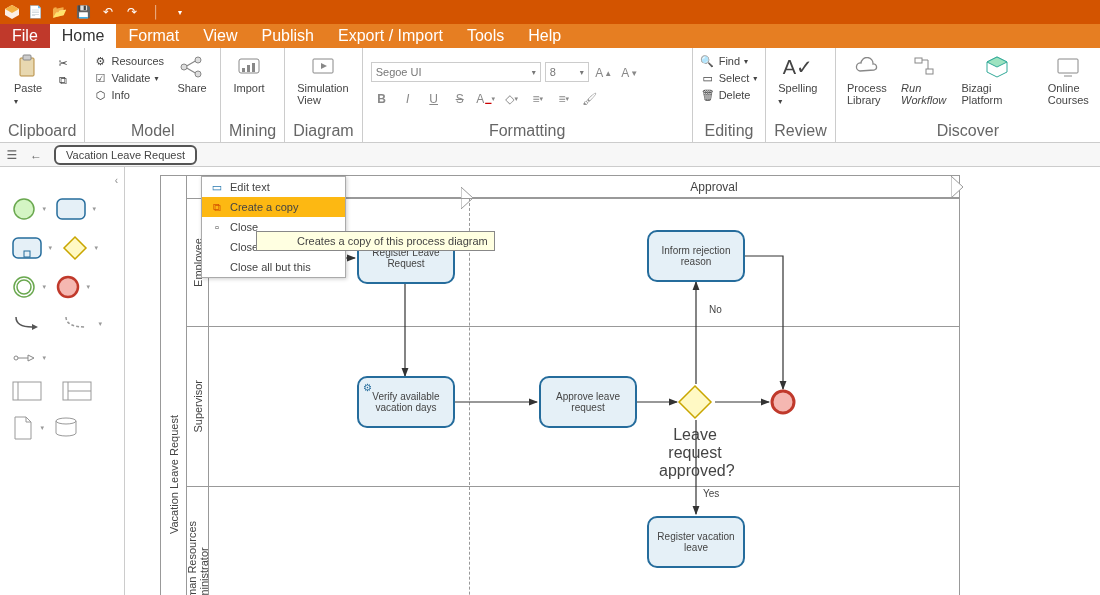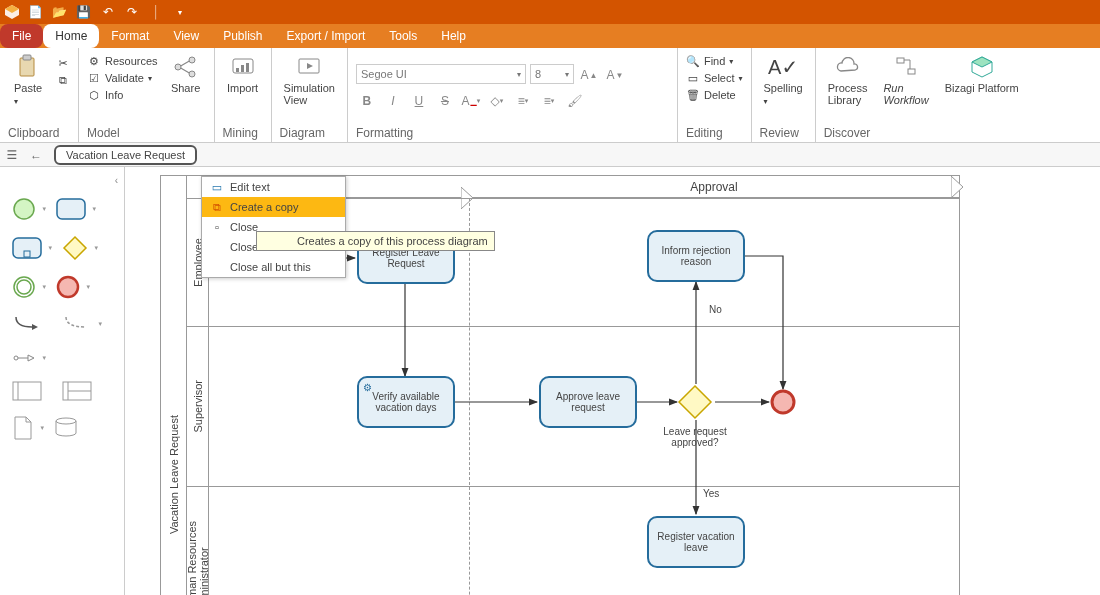--- a/index.html
+++ b/index.html
@@ -22,32 +22,32 @@
     background:#fff;position:relative;
   }
   .titlebar{
     height:24px;background:var(--orange-title);display:flex;align-items:center;
     color:#fff;
   }
   .title-icons{display:flex;align-items:center;padding:0 4px;gap:8px;}
   .title-icons span{display:inline-flex;align-items:center;justify-content:center;width:16px;height:16px;font-size:12px;}
   .title-text{flex:1;text-align:center;font-size:12px;}
   .menubar{height:24px;background:var(--orange);display:flex;align-items:stretch;color:#fff;}
-  .menubar .tab{padding:0 12px;display:flex;align-items:center;font-size:12px;cursor:pointer;border-radius:8px;}
+  .menubar .tab{padding:0 12px;display:flex;align-items:center;font-size:16px;cursor:pointer;}
   .menubar .tab.file{background:var(--orange-dark);}
   .menubar .tab.active{background:#fff;color:#333;}
   .ribbon{
     height:95px;background:#fff;border-bottom:1px solid var(--border);display:flex;
   }
   .group{
     display:flex;flex-direction:column;justify-content:space-between;
     border-right:1px solid var(--border);padding:4px 8px 2px 8px;
     position:relative;
   }
-  .group-label{font-size:12px;color:#666;margin-top:auto;padding-top:2px;}
+  .group-label{font-size:16px;color:#666;text-align:center;margin-top:auto;padding-top:2px;}
   .group-body{display:flex;align-items:flex-start;gap:8px;flex:1;}
   .big-btn{display:flex;flex-direction:column;align-items:center;justify-content:flex-start;gap:2px;min-width:40px;padding:2px 4px;cursor:pointer;}
   .big-btn .icon{width:26px;height:26px;display:flex;align-items:center;justify-content:center;}
   .big-btn .lbl{font-size:11px;line-height:1.1;}
   .vert-stack{display:flex;flex-direction:column;gap:3px;}
   .vert-stack .row{display:flex;align-items:center;gap:4px;font-size:11px;cursor:pointer;white-space:nowrap;}
   .vert-stack .row .ico{width:14px;height:14px;display:inline-flex;align-items:center;justify-content:center;}
   .drop{border:1px solid #ccc;background:#fff;height:20px;display:flex;align-items:center;padding:0 4px;color:#777;font-size:11px;}
   .fmt-block{display:flex;flex-direction:column;gap:4px;justify-content:center;}
   .fmt-row{display:flex;gap:4px;align-items:flex-start;}
@@ -83,21 +83,21 @@
 
   .task{
     position:absolute;width:98px;height:52px;border:2px solid var(--bpmn-blue);
     border-radius:10px;background:var(--bpmn-blue-fill);
     display:flex;align-items:center;justify-content:center;text-align:center;
     font-size:10px;padding:4px;line-height:1.15;
   }
   .task .gear{position:absolute;left:4px;top:4px;font-size:10px;color:var(--bpmn-blue);}
   .event{position:absolute;width:28px;height:28px;}
   .gateway{position:absolute;width:36px;height:36px;}
-  .annot{position:absolute;font-size:10px;text-align:center;}
+  .annot{position:absolute;font-size:16px;text-align:center;}
   .flow-lbl{position:absolute;font-size:10px;}
 
   .ctx-menu{
     position:absolute;background:#fff;border:1px solid #aaa;
     box-shadow:1px 1px 4px rgba(0,0,0,.2);width:145px;font-size:11px;
     z-index:50;
   }
   .ctx-menu .item{display:flex;align-items:center;gap:6px;padding:3px 8px;cursor:pointer;white-space:nowrap;}
   .ctx-menu .item .ico{width:14px;height:14px;display:inline-flex;align-items:center;justify-content:center;}
   .ctx-menu .item.hi{background:var(--orange-highlight);}
@@ -314,20 +314,30 @@
       </div>
       <div class="big-btn">
         <span class="icon">
             <svg width="26" height="26">
               <polygon points="13,3 23,8 23,18 13,23 3,18 3,8" fill="none" stroke="#3a9"></polygon>
               <polygon points="13,3 23,8 13,13 3,8" fill="#9de3c0" stroke="#3a9"></polygon>
             </svg>
           </span>
         <span class="lbl">Bizagi Platform</span>
       </div>
+      <div class="big-btn">
+        <span class="icon">
+            <svg width="26" height="22">
+              <rect x="3" y="3" width="20" height="14" rx="1" fill="none" stroke="#888"></rect>
+              <path d="M9 20h8" stroke="#888"></path>
+            </svg>
+          </span>
+        <span class="lbl" style="white-space:pre-line;">Online
+Courses</span>
+      </div>
     </div>
     <div class="group-label">Discover</div>
   </div>
 </div>
 
 <div style="display:flex;flex-direction:column;height:calc(595px - 143px);">
   <div class="tabbar">
     <div class="tb-btn">☰</div>
     <div class="tb-btn">←</div>
     <div class="diagram-tab">Vacation Leave Request</div>

